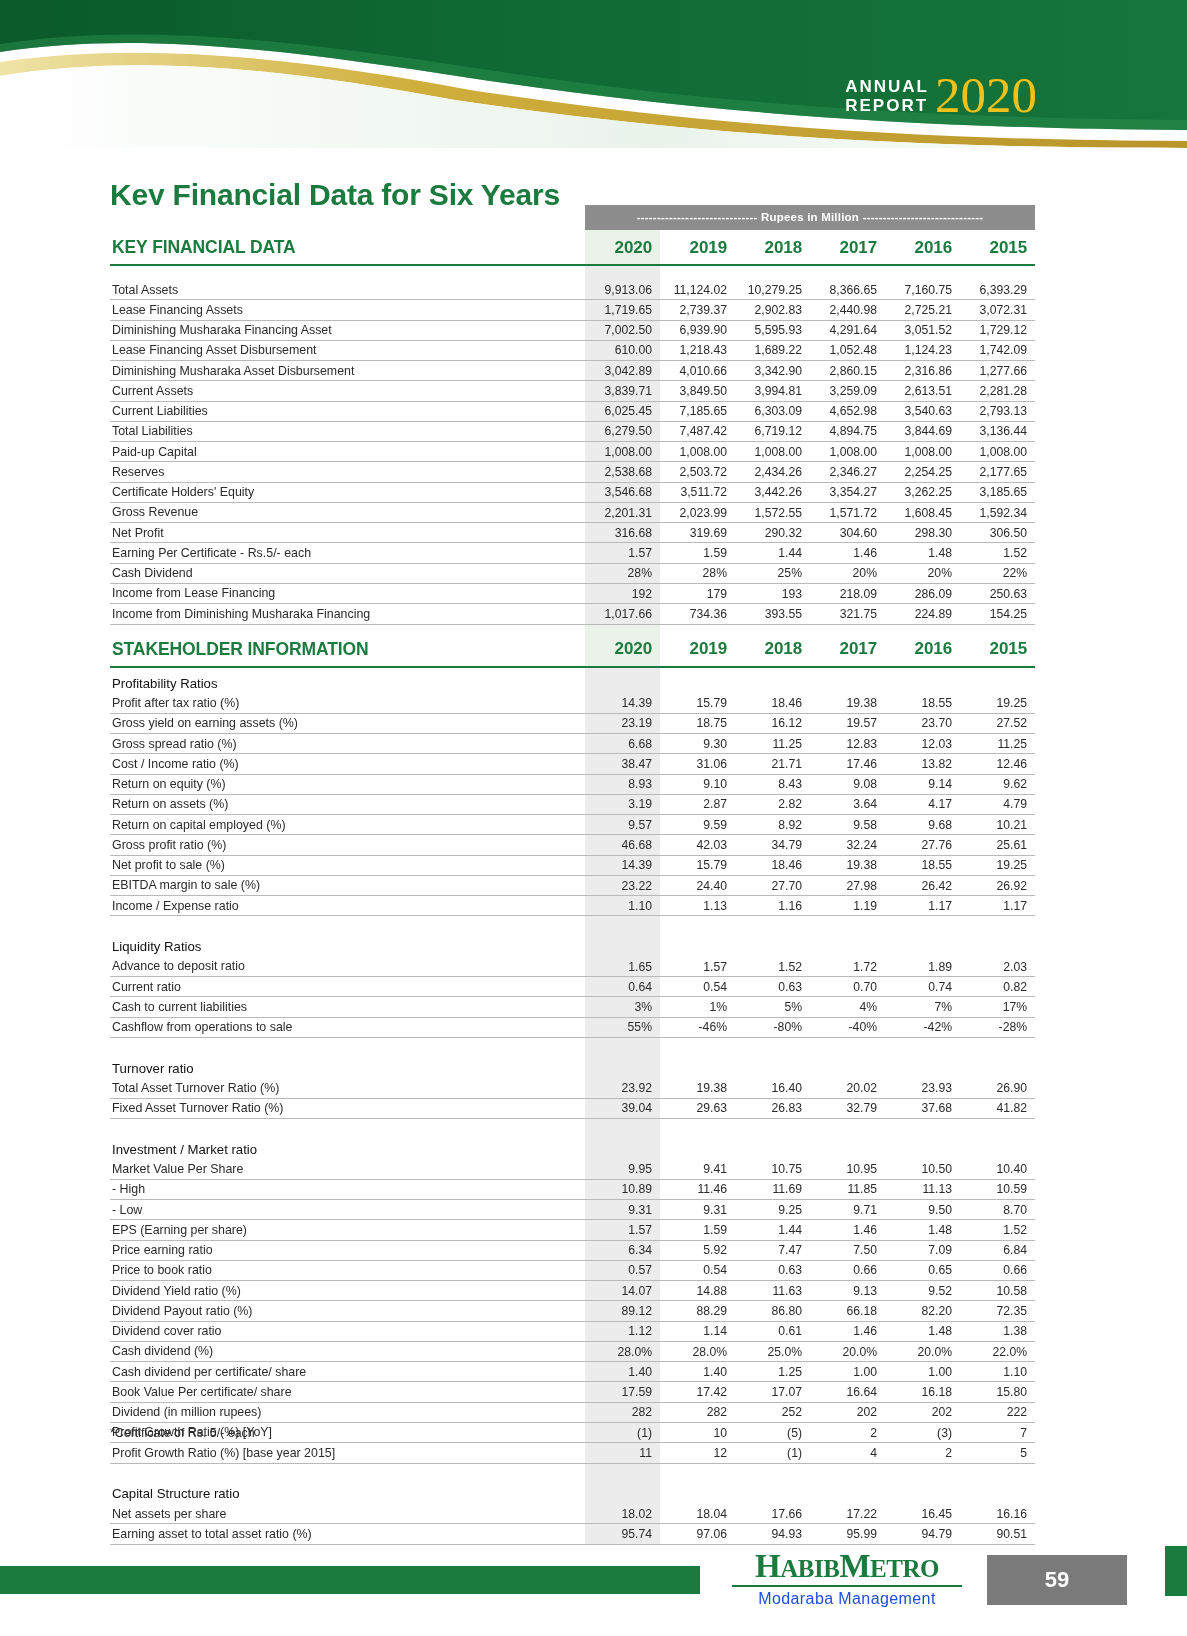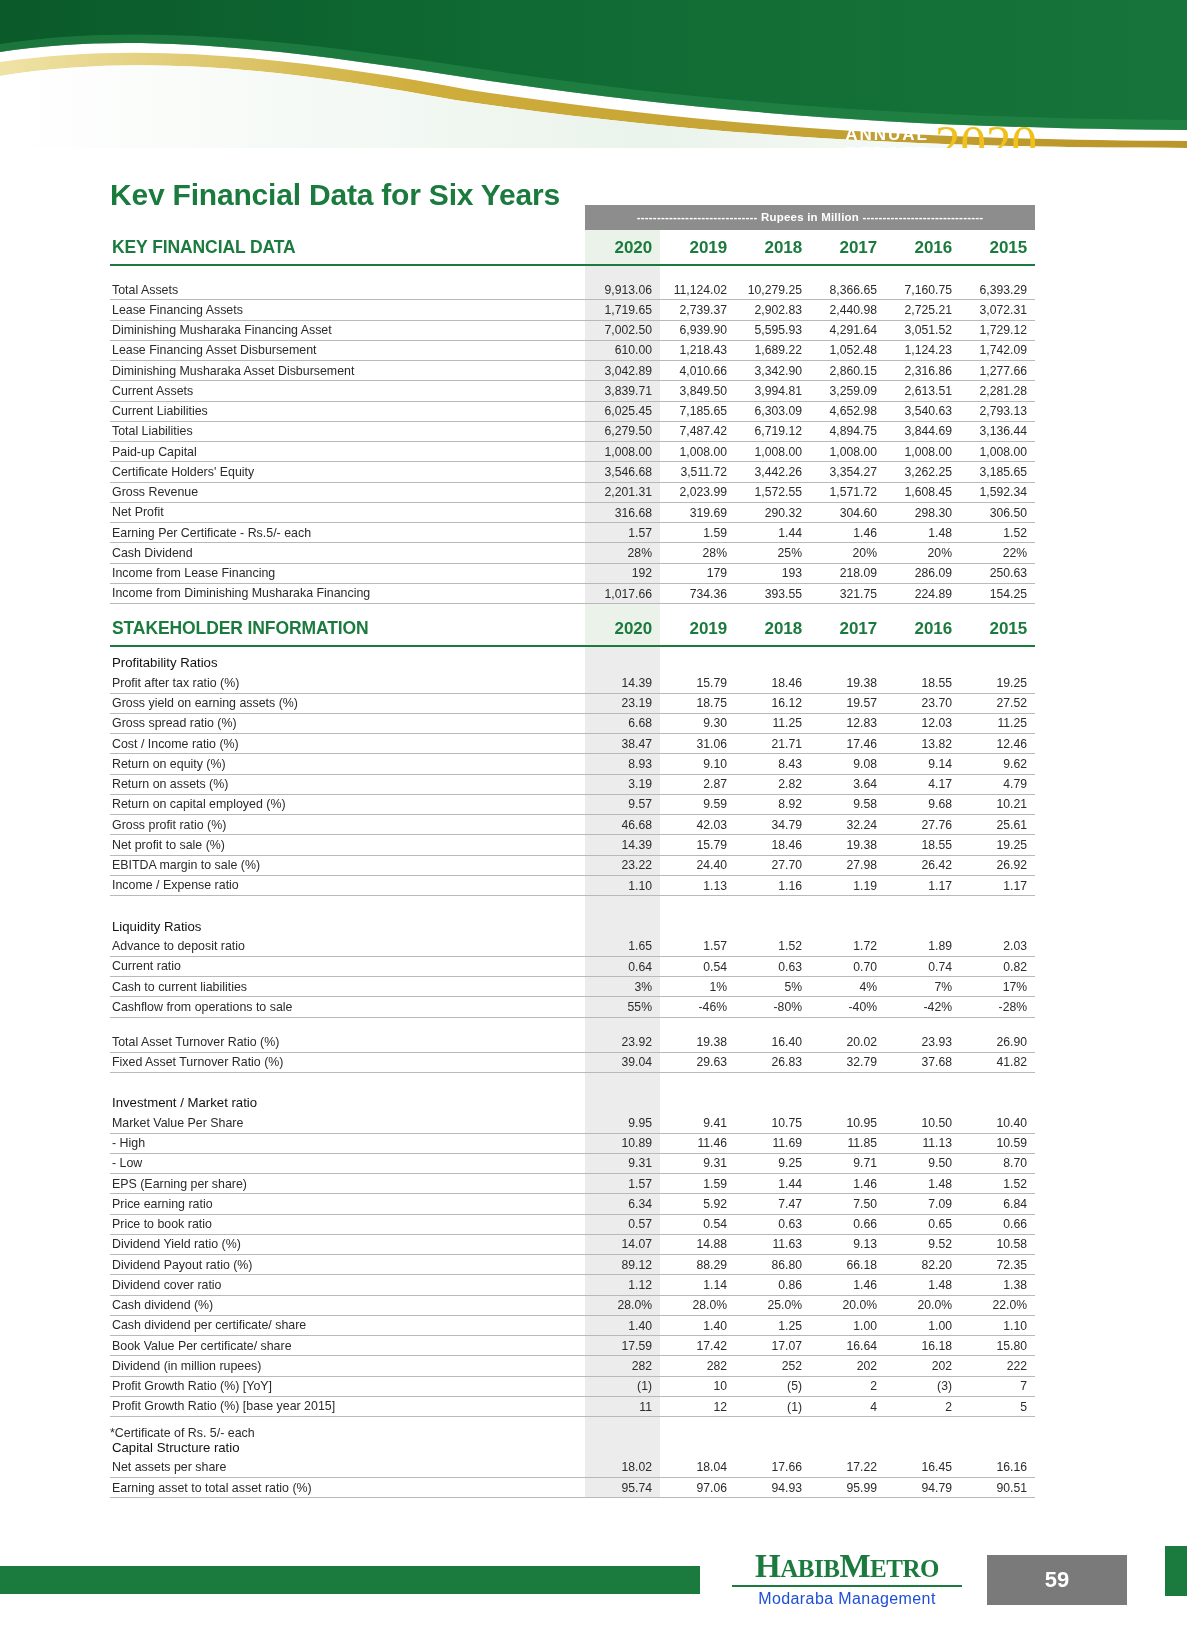--- a/index.html
+++ b/index.html
@@ -26,21 +26,20 @@
     overflow: hidden;
   }
   .banner svg { display: block; }
   .banner-text {
     position: absolute;
     right: 150px;
     top: 72px;
     display: flex;
     align-items: flex-end;
     gap: 6px;
-    margin-top: 48px;
   }
   .ar-lines {
     display: flex;
     flex-direction: column;
     line-height: 1.12;
     color: #ffffff;
     font-weight: bold;
     font-size: 17px;
     letter-spacing: 2.0px;
     padding-bottom: 4px;
@@ -348,20 +347,29 @@
           <tr class="data">
             <td class="lbl">Paid-up Capital</td>
             <td class="num shade">1,008.00</td>
             <td class="num">1,008.00</td>
             <td class="num">1,008.00</td>
             <td class="num">1,008.00</td>
             <td class="num">1,008.00</td>
             <td class="num">1,008.00</td>
           </tr>
           <tr class="data">
+            <td class="lbl">Reserves</td>
+            <td class="num shade">2,538.68</td>
+            <td class="num">2,503.72</td>
+            <td class="num">2,434.26</td>
+            <td class="num">2,346.27</td>
+            <td class="num">2,254.25</td>
+            <td class="num">2,177.65</td>
+          </tr>
+          <tr class="data">
             <td class="lbl">Certificate Holders' Equity</td>
             <td class="num shade">3,546.68</td>
             <td class="num">3,511.72</td>
             <td class="num">3,442.26</td>
             <td class="num">3,354.27</td>
             <td class="num">3,262.25</td>
             <td class="num">3,185.65</td>
           </tr>
           <tr class="data">
             <td class="lbl">Gross Revenue</td>
@@ -590,20 +598,29 @@
           </tr>
           <tr class="spacer">
             <td></td>
             <td class="shade"></td>
             <td></td>
             <td></td>
             <td></td>
             <td></td>
             <td></td>
           </tr>
+          <tr class="group">
+            <td class="lbl">Turnover ratio</td>
+            <td class="num shade"></td>
+            <td class="num"></td>
+            <td class="num"></td>
+            <td class="num"></td>
+            <td class="num"></td>
+            <td class="num"></td>
+          </tr>
           <tr class="data">
             <td class="lbl">Total Asset Turnover Ratio (%)</td>
             <td class="num shade">23.92</td>
             <td class="num">19.38</td>
             <td class="num">16.40</td>
             <td class="num">20.02</td>
             <td class="num">23.93</td>
             <td class="num">26.90</td>
           </tr>
           <tr class="data">
@@ -702,21 +719,21 @@
             <td class="num">88.29</td>
             <td class="num">86.80</td>
             <td class="num">66.18</td>
             <td class="num">82.20</td>
             <td class="num">72.35</td>
           </tr>
           <tr class="data">
             <td class="lbl">Dividend cover ratio</td>
             <td class="num shade">1.12</td>
             <td class="num">1.14</td>
-            <td class="num">0.86</td>
+            <td class="num">0.61</td>
             <td class="num">1.46</td>
             <td class="num">1.48</td>
             <td class="num">1.38</td>
           </tr>
           <tr class="data">
             <td class="lbl">Cash dividend (%)</td>
             <td class="num shade">28.0%</td>
             <td class="num">28.0%</td>
             <td class="num">25.0%</td>
             <td class="num">20.0%</td>

